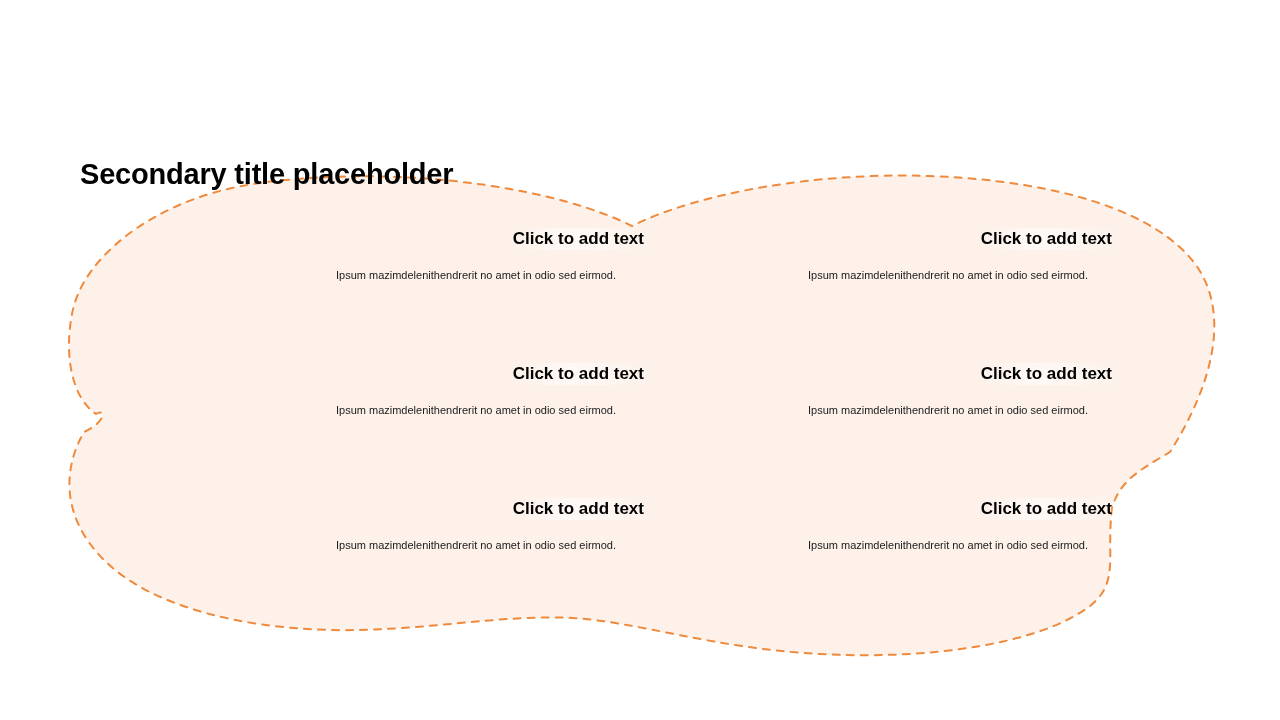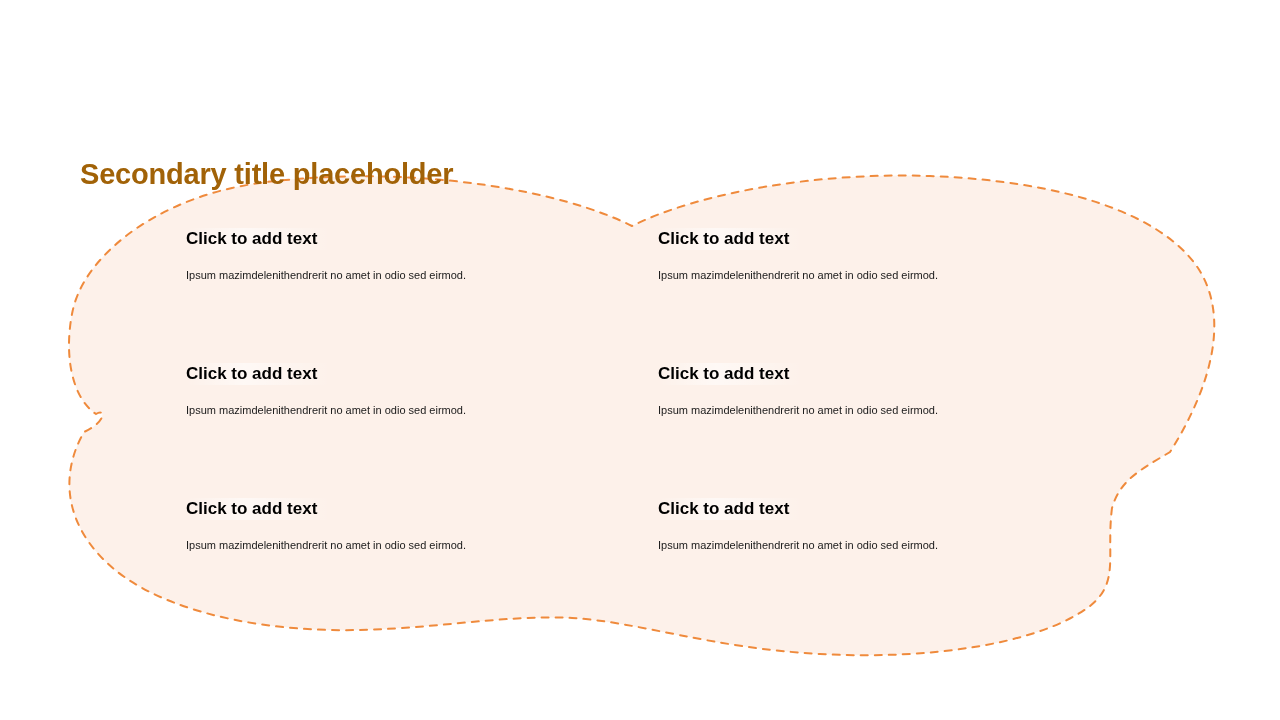--- a/index.html
+++ b/index.html
@@ -29,32 +29,33 @@
     pointer-events: none;
   }
   #title {
     position: absolute;
     left: 80px;
     top: 126px;
     font-size: 29px;
     font-weight: bold;
     letter-spacing: -0.2px;
     line-height: 40px;
-    color: #a16207;
+    color: #000000;
     white-space: nowrap;
     margin-top: 28px;
   }
   #content-grid {
     position: absolute;
     left: 186px;
     top: 228px;
     width: 940px;
     display: grid;
     grid-template-columns: 472px 468px;
     grid-template-rows: 135px 135px auto;
+    text-align: right;
   }
   .cell {
     position: relative;
   }
   .cell-heading {
     font-size: 17px;
     font-weight: bold;
     line-height: 22px;
     color: #000000;
     margin: 0 0 16px 0;

